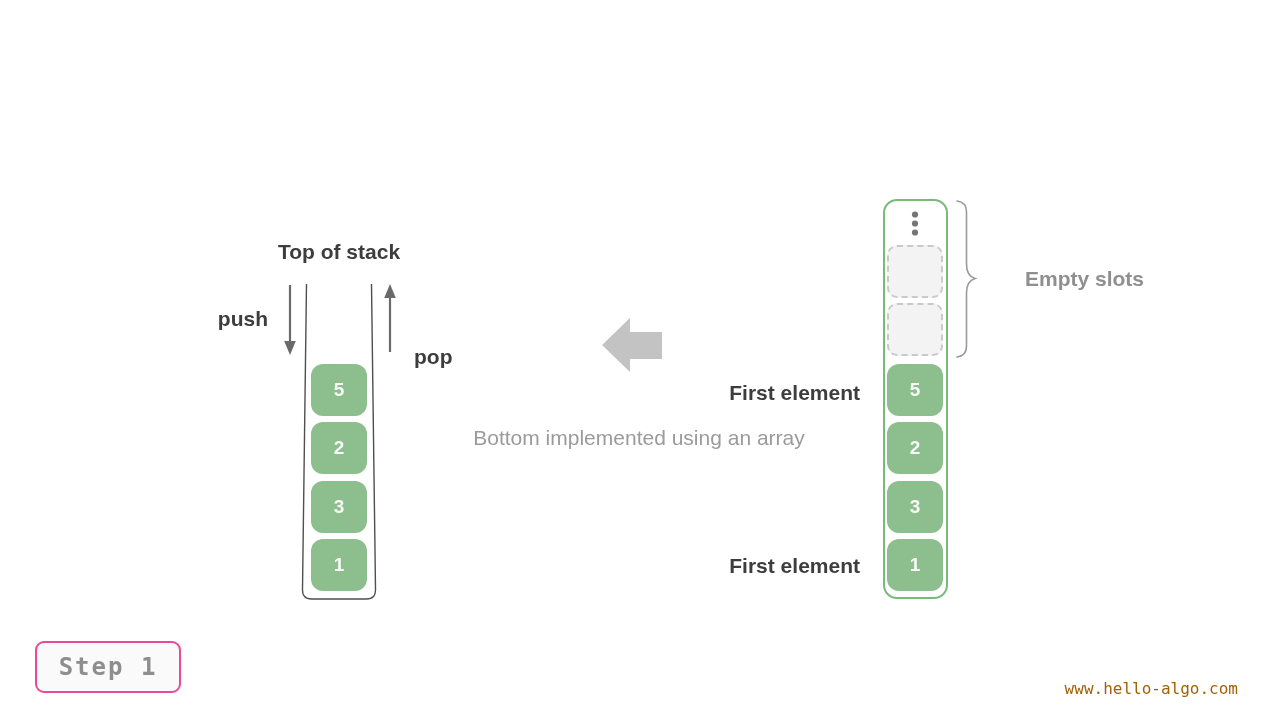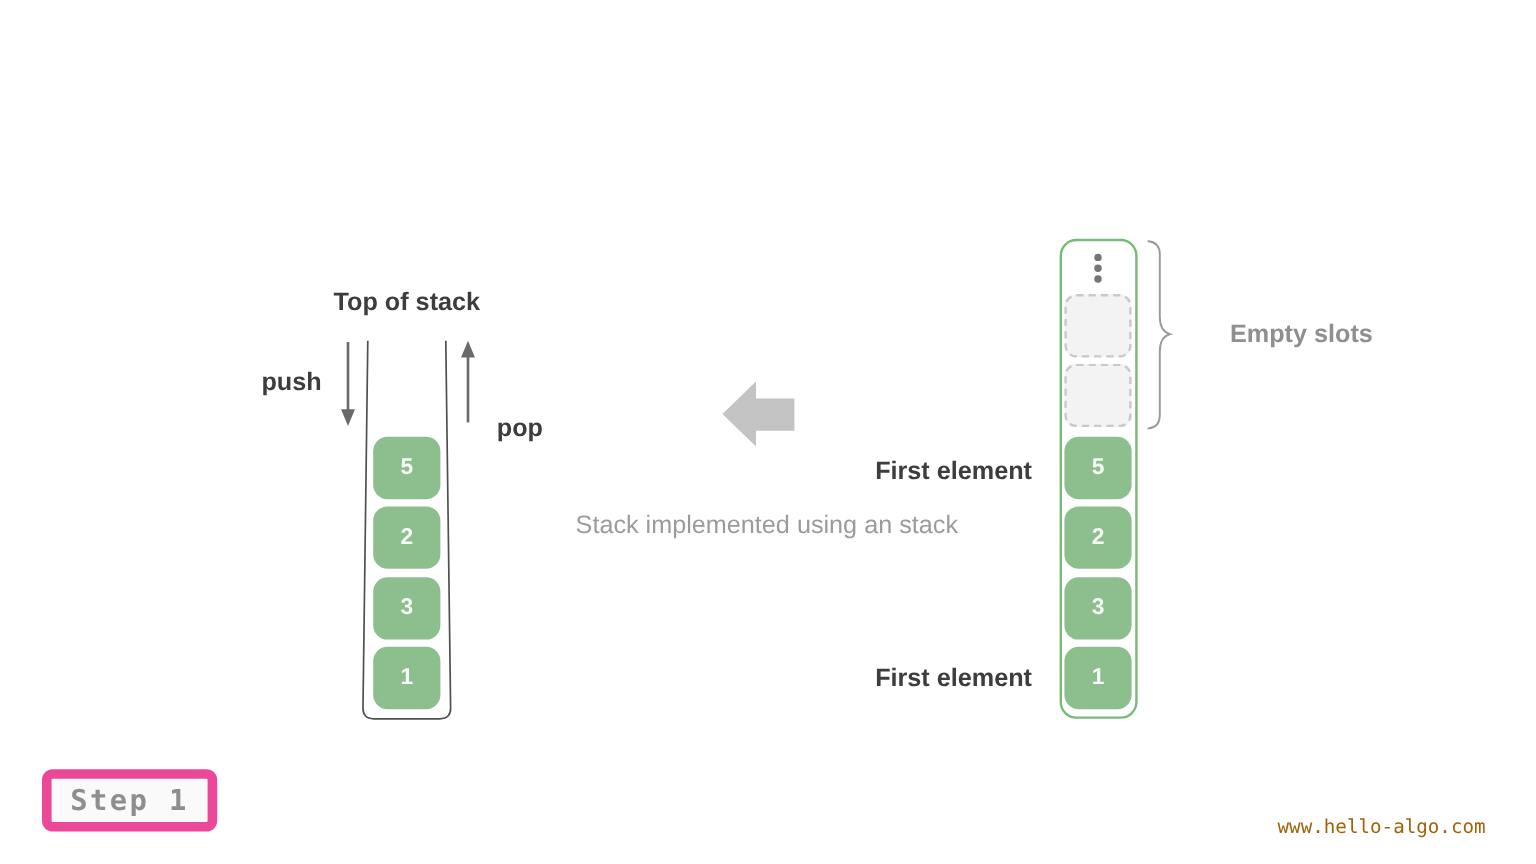--- a/index.html
+++ b/index.html
@@ -69,21 +69,21 @@
     background: #f3f3f3;
     border: 2px dashed #c9c9c9;
   }
   .slot.s0 { top: 245px; }
   .slot.s1 { top: 303px; }
   .step-badge {
     position: absolute;
     left: 35px; top: 641px;
     width: 146px; height: 52px;
     box-sizing: border-box;
-    border: 8px solid #ec4899;
+    border: 2px solid #ec4899;
     border-radius: 9px;
     background: #fafafa;
     display: flex; align-items: center; justify-content: center;
   }
   .step-badge span {
     font-family: "DejaVu Sans Mono", monospace;
     font-weight: 700;
     font-size: 24px;
     letter-spacing: 2px;
     color: #8e8e8e;
@@ -133,21 +133,21 @@
   <div class="lbl right" style="left:168px; top:307px; width:100px;">push</div>
 
   <div class="lbl" style="left:414px; top:307px;margin-top:38px;">pop</div>
 
   <div class="box lbox t0">5</div>
   <div class="box lbox t1">2</div>
   <div class="box lbox t2">3</div>
   <div class="box lbox t3">1</div>
 
 
-  <div class="caption">Stack implemented using an stack</div>
+  <div class="caption">Bottom implemented using an array</div>
 
   <div class="array-frame"></div>
 
   <div class="slot s0"></div>
   <div class="slot s1"></div>
 
   <div class="box rbox t0">5</div>
   <div class="box rbox t1">2</div>
   <div class="box rbox t2">3</div>
   <div class="box rbox t3">1</div>

